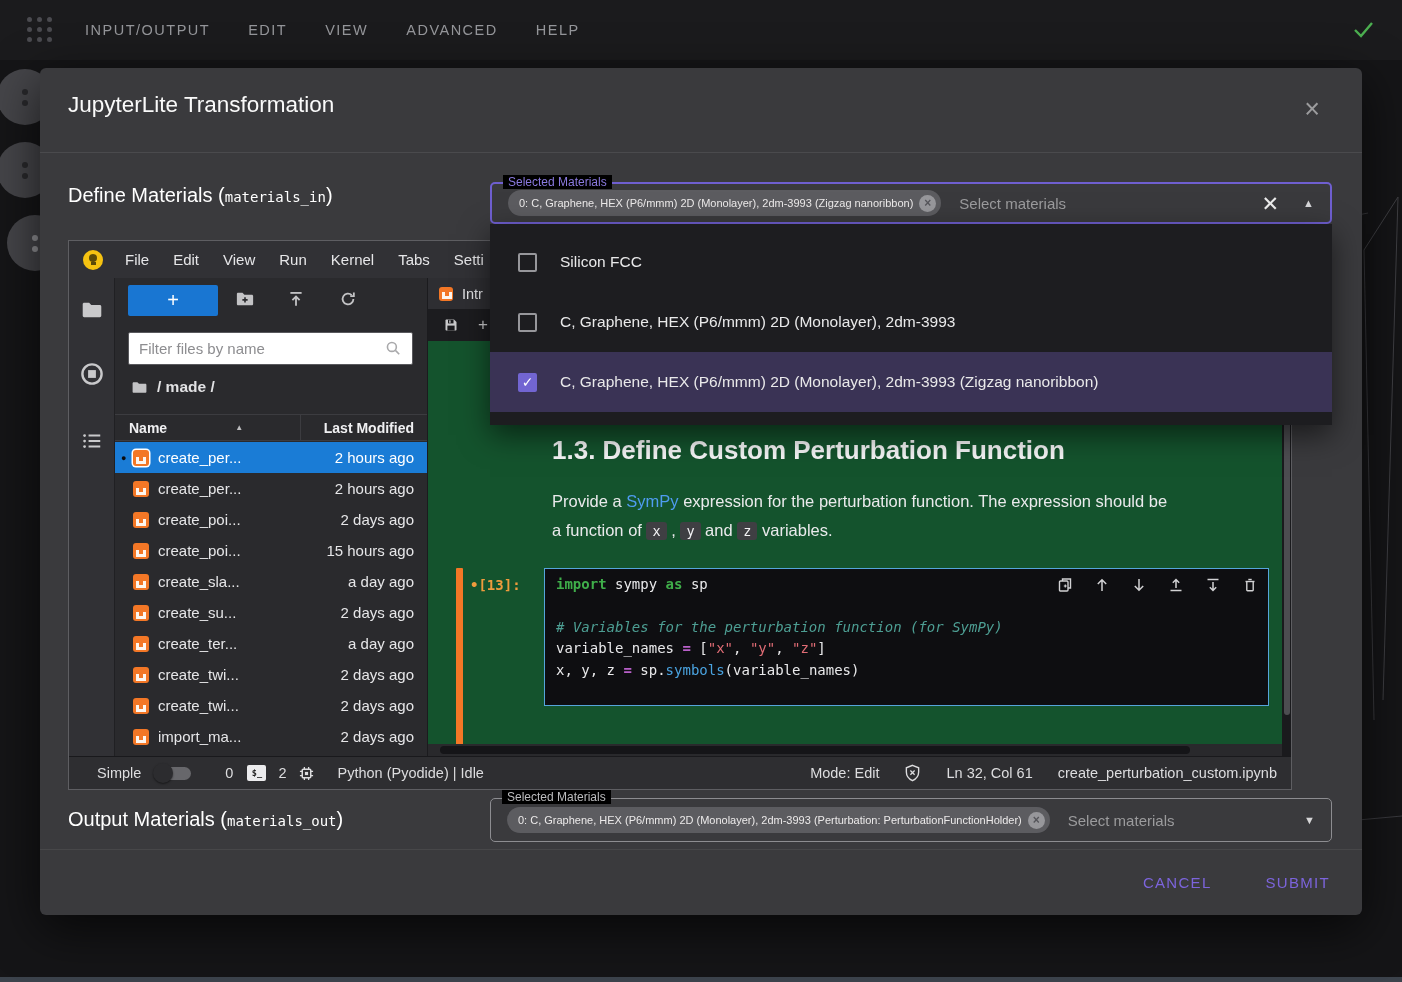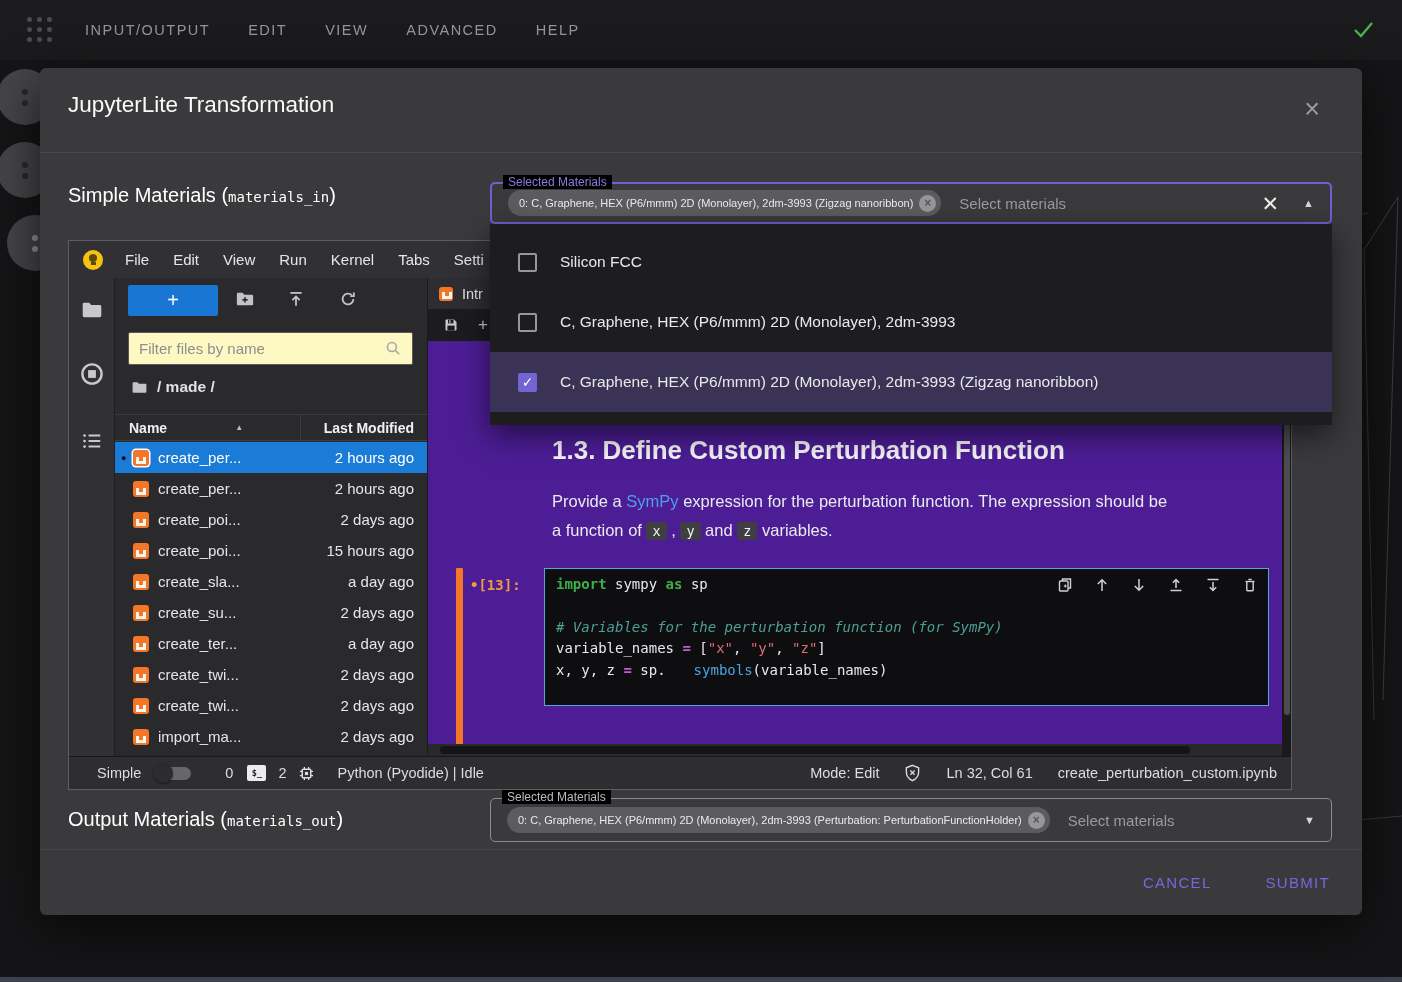--- a/index.html
+++ b/index.html
@@ -67,59 +67,59 @@
   .jp-logo i { position:absolute; left:6px; top:4px; width:8px; height:8px; border-radius:50%; background:#5b4a08; }
   .jp-logo u { position:absolute; left:7.5px; top:12px; width:5px; height:3px; background:#5b4a08; }
   .jp-menu-item { padding:0 12px; font-size:15px; color:#e6e6e8; cursor:pointer; }
 
   .jp-activity { position:absolute; left:0; top:37px; bottom:33px; width:46px; background:#313135; border-right:1px solid #202023; }
   .act-ic { position:absolute; left:11px; color:#c9c9cb; }
 
   .jp-browser { position:absolute; left:46px; top:37px; bottom:33px; width:313px; background:#2a2a2d; border-right:1px solid #1b1b1e; }
   .fb-newbtn { position:absolute; left:13px; top:7px; width:90px; height:31px; background:#1976d2; border-radius:2px; color:#fff; font-size:20px; display:flex; align-items:center; justify-content:center; cursor:pointer; }
   .fb-tbic { position:absolute; top:12px; color:#c3c3c5; cursor:pointer; }
-  .fb-filter { position:absolute; left:13px; right:14px; top:54px; height:33px; background:#fef9c3; border:1px solid #59595d; border-radius:2px; display:flex; align-items:center; justify-content:space-between; padding:0 10px; }
+  .fb-filter { position:absolute; left:13px; right:14px; top:54px; height:33px; background:#ffffff; border:1px solid #59595d; border-radius:2px; display:flex; align-items:center; justify-content:space-between; padding:0 10px; }
   .fb-filter span { font-size:15px; color:#8d8d90; }
   .fb-crumb { position:absolute; left:16px; top:100px; display:flex; align-items:center; gap:9px; color:#e2e2e4; font-size:15.5px; font-weight:bold; }
   .fb-head { position:absolute; left:0; right:0; top:136px; height:27px; border-top:1px solid #3c3c40; border-bottom:1px solid #3c3c40; display:flex; align-items:center; font-size:14px; color:#f0f0f2; font-weight:bold; }
   .fb-head .hname { flex:1; padding-left:14px; border-right:1px solid #3c3c40; height:100%; display:flex; align-items:center; gap:20px; }
   .fb-head .hmod  { width:126px; text-align:right; padding-right:13px; }
   .sort-arrow { font-size:8px; color:#bdbdbf; margin-left:48px; }
   .fb-rows { position:absolute; left:0; right:0; top:164px; bottom:0; overflow:hidden; }
   .frow { height:31px; display:flex; align-items:center; padding:0 13px 0 6px; font-size:15px; color:#e6e6e8; cursor:pointer; }
   .frow.sel { background:#1a7cd6; color:#fff; }
   .fdot { width:12px; font-size:9px; color:#0c0c0e; flex:0 0 auto; }
   .fic { width:16px; height:16px; border-radius:3px; background:#f37726; position:relative; margin-right:9px; flex:0 0 auto; }
   .fic i { position:absolute; left:3px; bottom:2px; width:10px; height:7px; background:#fdf6ef; }
   .fic i:after { content:""; position:absolute; left:3px; top:0; width:4px; height:4px; background:#f37726; }
   .fic.selic { box-shadow:0 0 0 1.5px #fff; }
   .fname { flex:1; white-space:nowrap; overflow:hidden; }
   .fmod { white-space:nowrap; }
 
-  .jp-notebook { position:absolute; left:359px; right:9px; top:37px; bottom:33px; background:#4c1d95; }
+  .jp-notebook { position:absolute; left:359px; right:9px; top:37px; bottom:33px; background:#14532d; }
   .nb-tabbar { position:absolute; left:0; right:0; top:0; height:31px; background:#19191c; border-bottom:1px solid #2a2a2e; }
   .nb-tab { position:absolute; left:0; top:0; width:133px; height:31px; background:#2e2e32; display:flex; align-items:center; gap:9px; padding:0 11px; color:#e2e2e4; font-size:14.5px; }
   .nb-tab .fic { width:14px; height:14px; margin:0; }
   .nb-toolbar { position:absolute; left:0; right:0; top:31px; height:32px; background:#1c1c1f; display:flex; align-items:center; padding:0 15px; gap:19px; color:#c9c9cb; }
   .nb-plus { font-size:17px; color:#c9c9cb; }
   .nb-content { position:absolute; left:0; right:0; top:63px; bottom:12px; overflow:hidden; }
   .nb-heading { position:absolute; left:124px; top:94px; font-size:26px; font-weight:bold; color:#f5f5f6; }
   .nb-para { position:absolute; left:124px; top:146px; width:706px; font-size:16.5px; line-height:29px; color:#eaeaec; }
   .nb-para a { color:#4f9cf0; text-decoration:none; }
   .nb-para .icode { background:#3f3f43; border-radius:3px; padding:1px 6px; font-family:"DejaVu Sans Mono", monospace; font-size:13.5px; color:#f2f2f4; }
   .cell-bar { position:absolute; left:28px; top:227px; width:7px; height:178px; background:#f37726; border-radius:1px; }
   .cell-prompt { position:absolute; left:42px; top:236px; font-family:"DejaVu Sans Mono", monospace; font-size:14px; color:#ef9b3d;font-weight:bold; }
   .cell-editor { position:absolute; left:116px; top:227px; width:725px; height:138px; background:#0e0e11; border:1.5px solid #55a5da; padding:7px 0 0 11px; overflow:hidden; }
   .cl { height:21.4px; white-space:pre; font-family:"DejaVu Sans Mono", monospace; font-size:14px; }
   .tok-k { color:#3fae4a; font-weight:bold; }
   .tok-c { color:#4d9e93; font-style:italic; }
   .tok-o { color:#b85fc9; font-weight:bold; }
   .tok-s { color:#e06c75; }
   .tok-n { color:#6fbf5e; font-weight:bold; }
-  .tok-f { color:#4aa3e0;margin-left:28px; }
+  .tok-f { color:#4aa3e0; }
   .tok-t { color:#e9e9eb; }
   .cell-toolbar { position:absolute; top:236px; right:24px; display:flex; gap:21px; color:#d2d2d4; }
   .cell-toolbar span { cursor:pointer; }
   .nb-hscroll { position:absolute; left:0; right:0; bottom:0; height:12px; background:#29292c; }
   .nb-hscroll i { position:absolute; left:12px; right:92px; top:2px; height:8px; border-radius:4px; background:#151518; }
   .jp-vscroll { position:absolute; right:0; top:37px; bottom:33px; width:9px; background:#1a1a1d; }
   .jp-vscroll i { position:absolute; left:1.5px; width:6px; top:65px; height:372px; border-radius:3px; background:#4d4d51; }
 
   .jp-status { position:absolute; left:0; right:0; bottom:0; height:33px; background:#2e2e31; border-top:1px solid #19191c; display:flex; align-items:center; padding:0 14px 0 28px; font-size:14.5px; color:#dddddf; }
   .st-toggle { width:42px; height:18px; margin:0 30px 0 12px; position:relative; cursor:pointer; }
@@ -183,21 +183,21 @@
   </svg>
   <div class="bottom-strip"></div>
 
   <div class="dialog">
 
     <div class="dlg-header">
       <div class="dlg-title">JupyterLite Transformation</div>
       <div class="dlg-close">×</div>
     </div>
 
-    <div class="section-label lbl-in"><span>Simple Materials (</span><code>materials_in</code><span>)</span></div>
+    <div class="section-label lbl-in"><span>Define Materials (</span><code>materials_in</code><span>)</span></div>
 
     <div class="combo combo-in">
       <span class="fieldset-label">Selected Materials</span>
       <span class="chip">
         <span class="chip-text">0: C, Graphene, HEX (P6/mmm) 2D (Monolayer), 2dm-3993 (Zigzag nanoribbon)</span>
         <span class="chip-x">×</span>
       </span>
       <span class="combo-ph">Select materials</span>
       <span class="combo-sp"></span>
       <span class="combo-clear">✕</span>

